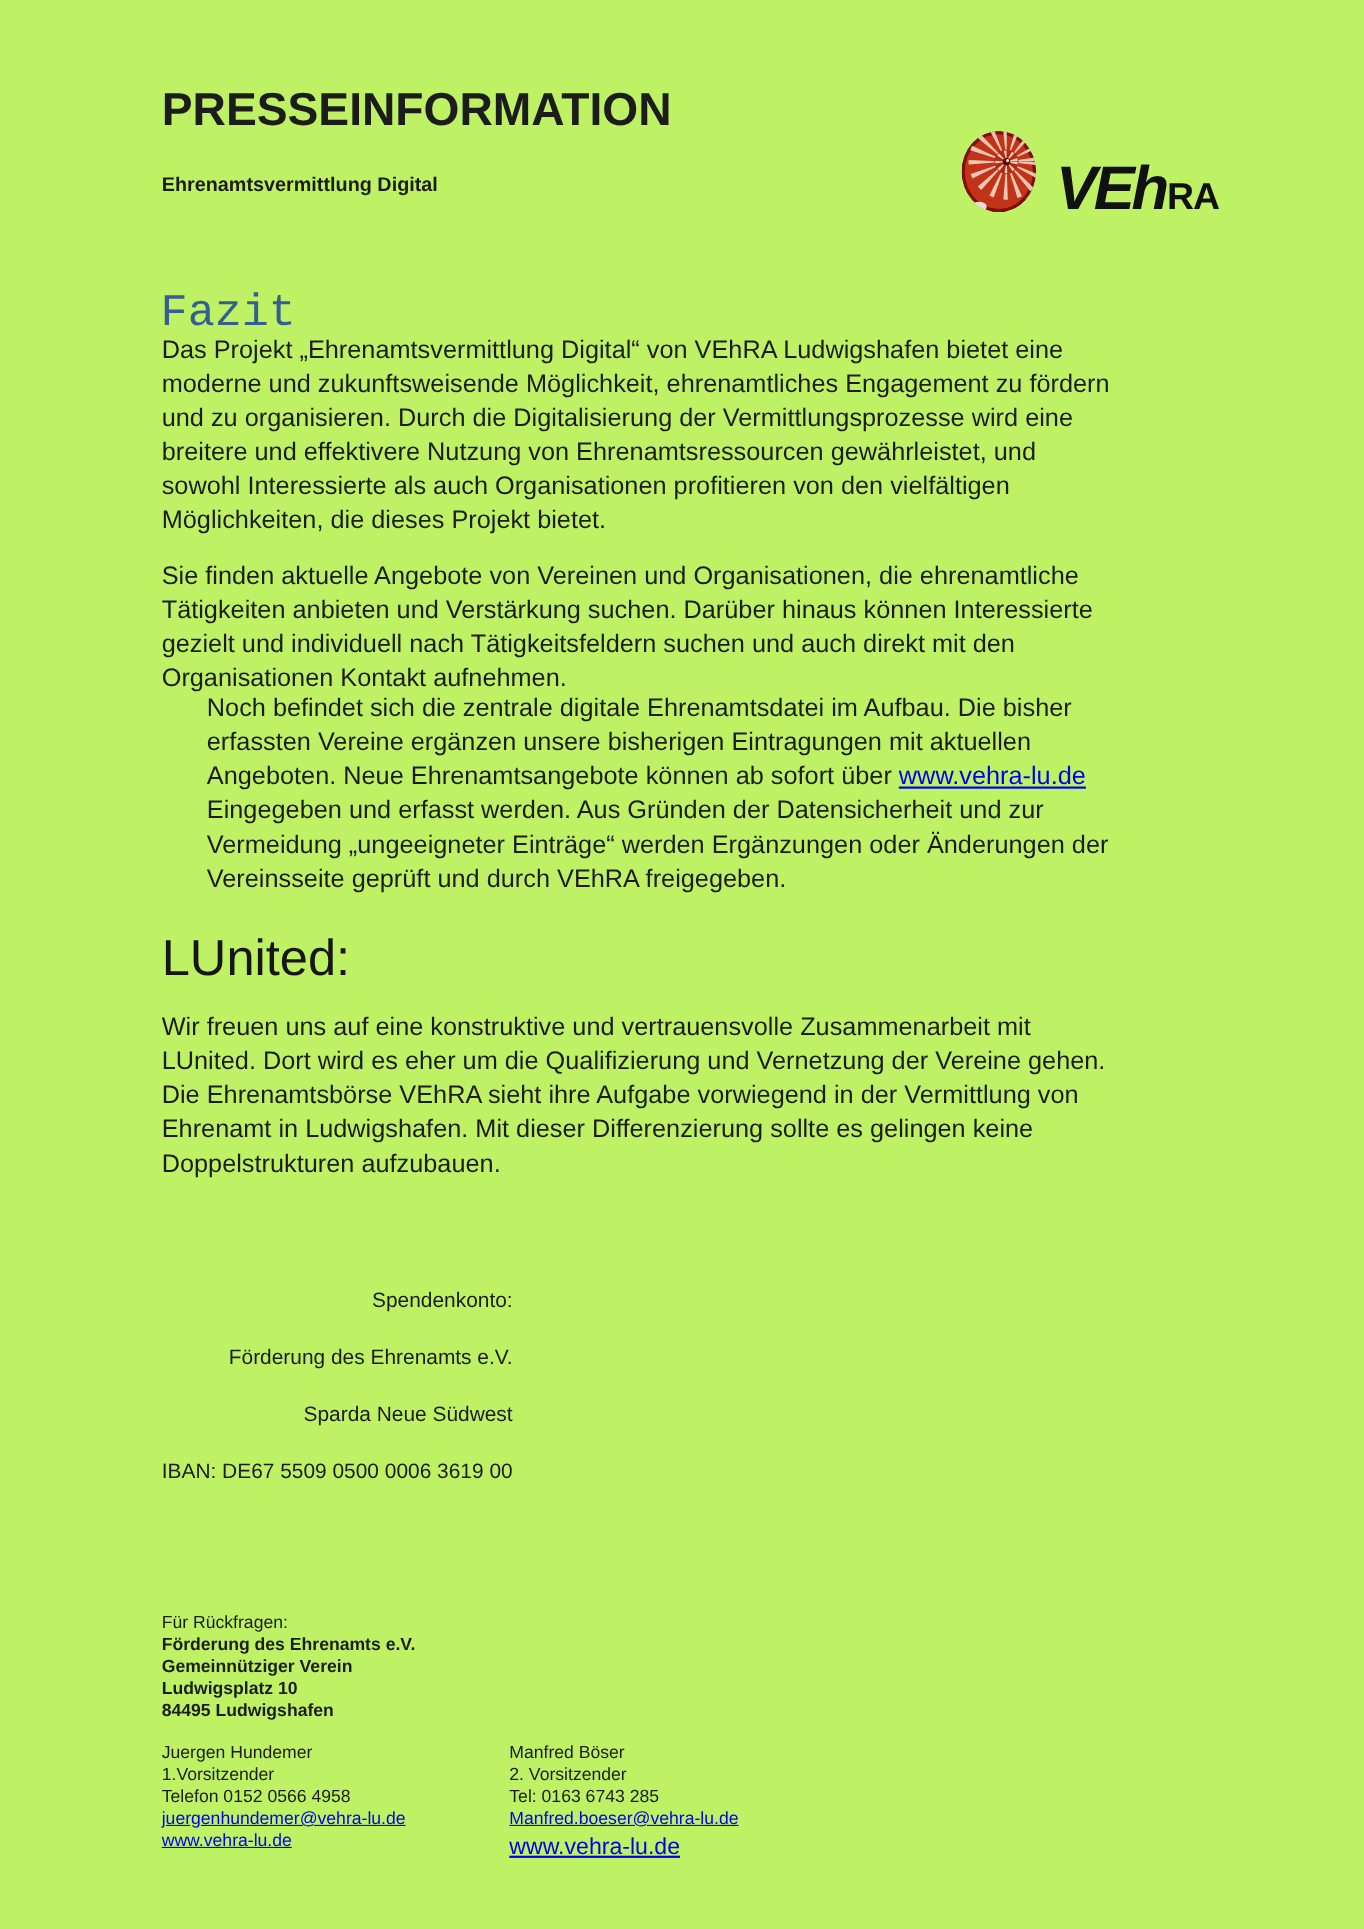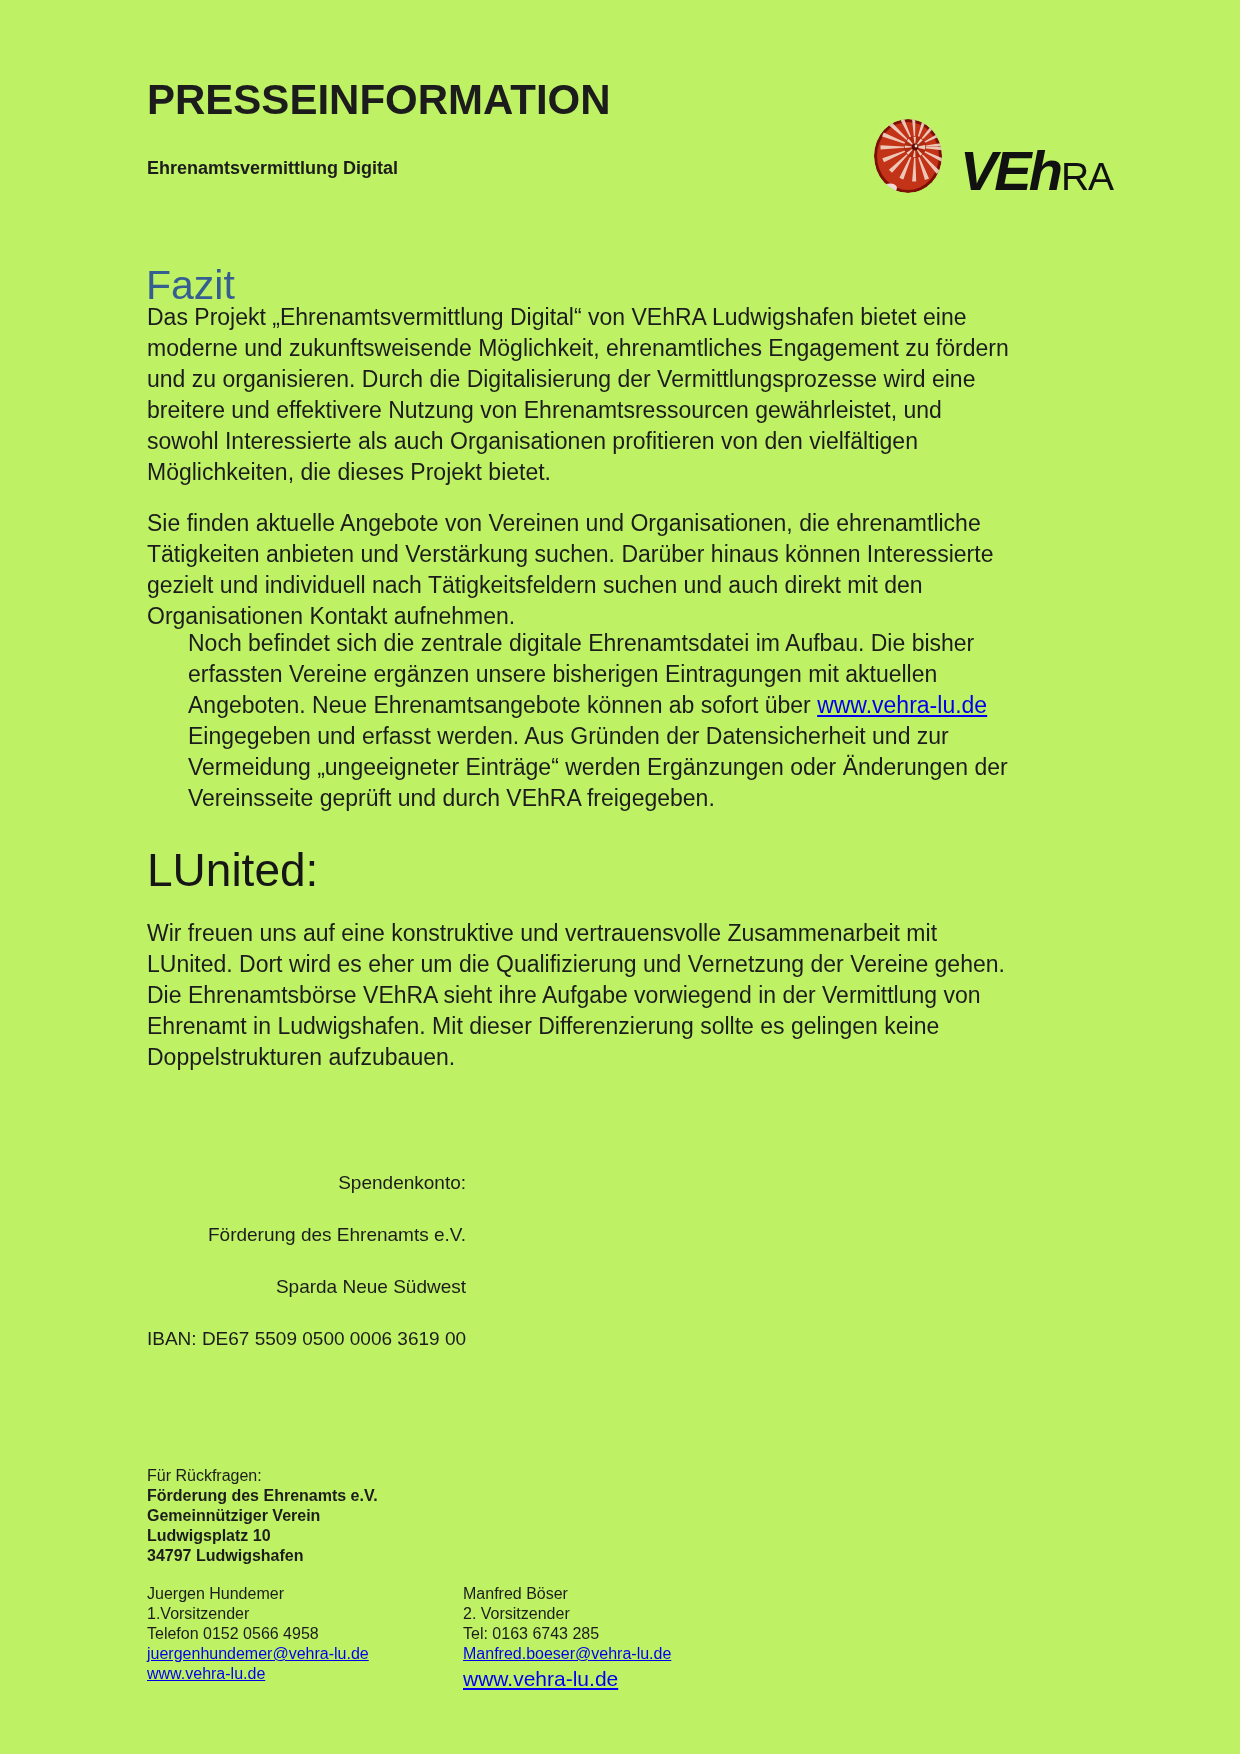--- a/index.html
+++ b/index.html
@@ -9,23 +9,23 @@
     margin:0 auto;
   }
   .abs{position:absolute;}
   .doc-title{left:147px;top:76px;font-size:42px;font-weight:bold;letter-spacing:0px;}
   .doc-subtitle{left:147px;top:158px;font-size:18px;font-weight:bold;}
   
   .shell-wrap{left:874px;top:119px;width:68px;height:74px;border-radius:50%;overflow:hidden;}
   .logo-text{left:944px;top:143px;line-height:56px;white-space:nowrap;color:#111;}
   .logo-ve{font-size:56px;font-weight:700;font-style:italic;letter-spacing:-3px;margin-left:16px;}
   .logo-h{font-size:56px;font-weight:700;font-style:italic;letter-spacing:-2px;}
-  .logo-ra{font-size:39px;font-weight:400;letter-spacing:-1px;}
+  .logo-ra{font-size:34px;font-weight:700;letter-spacing:-1px;}
   
-  .fazit-h{left:146px;top:262px;font-family:Liberation Sans, sans-serif;font-size:41px;color:#365f91;}
+  .fazit-h{left:146px;top:262px;font-family:Liberation Mono, monospace;font-size:41px;color:#365f91;}
   .lunited-h{left:147px;top:843px;font-size:46px;font-weight:400;color:#161616;}
   
   .para{white-space:pre-line;font-size:23px;line-height:31px;left:147px;}
   .p1{top:302px;}
   .p2{top:508px;}
   .p3{top:628px;margin-left:41px;}
   .p4{top:918px;}
   .link{color:#0000ee;text-decoration:underline;cursor:pointer;}
   
   .donation{left:147px;top:1144px;font-size:19px;line-height:26px;white-space:pre-line;text-align:right;}
@@ -94,21 +94,21 @@
     <div>Förderung des Ehrenamts e.V.</div>
     <div>Sparda Neue Südwest</div>
     <div>IBAN: DE67 5509 0500 0006 3619 00</div>
   </div>
 
   <div class="abs contact-intro">
     <div>Für Rückfragen:</div>
     <div class="contact-org">Förderung des Ehrenamts e.V.</div>
     <div class="contact-org">Gemeinnütziger Verein</div>
     <div class="contact-org">Ludwigsplatz 10</div>
-    <div class="contact-org">34797 Ludwigshafen</div>
+    <div class="contact-org">84495 Ludwigshafen</div>
   </div>
 
   <div class="abs persons">
     <div class="person">
       <div class="pline">Juergen Hundemer</div>
       <div class="pline">1.Vorsitzender</div>
       <div class="pline">Telefon 0152 0566 4958</div>
       <div class="pline"><a class="link">juergenhundemer@vehra-lu.de</a></div>
       <div class="pline"><a class="link">www.vehra-lu.de</a></div>
     </div>

